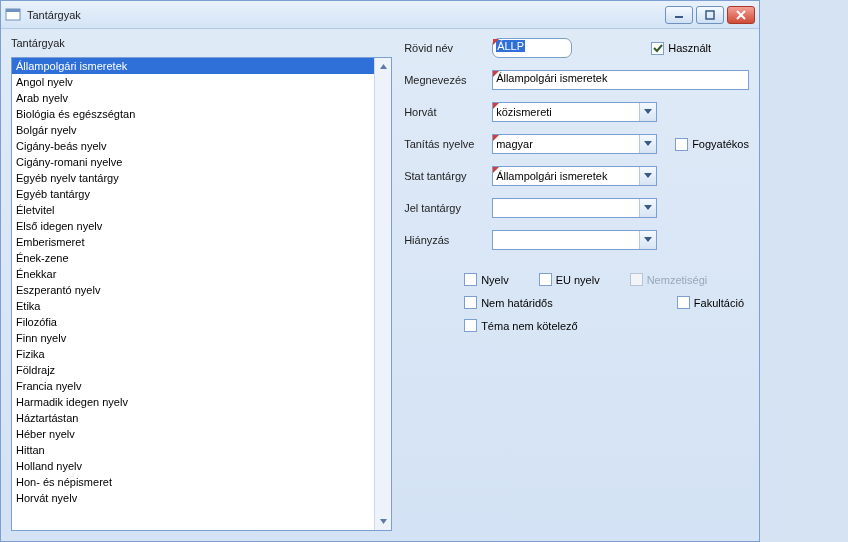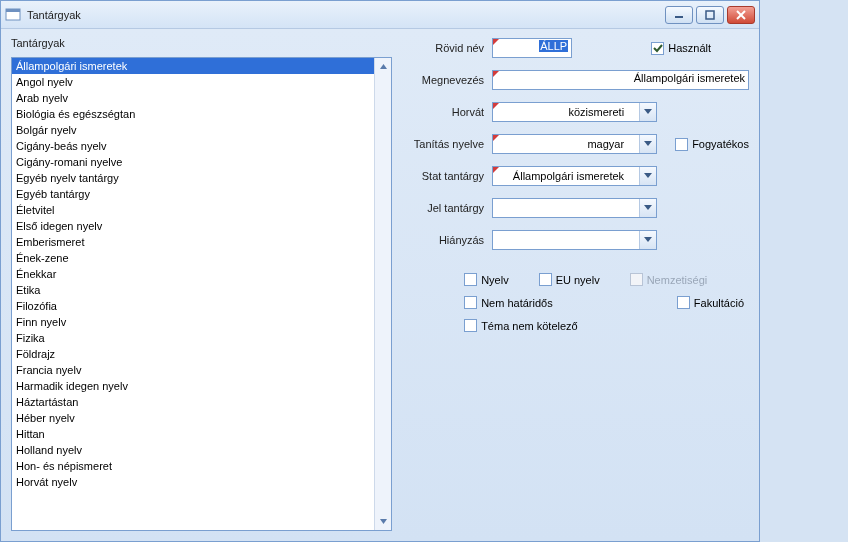--- a/index.html
+++ b/index.html
@@ -123,60 +123,59 @@
     display: flex;
     flex-direction: column;
     gap: 10px;
     padding-top: 0;
   }
   .row {
     display: flex;
     align-items: center;
     gap: 8px;
     min-height: 22px;
-    text-align: right;
   }
   .field-label {
     width: 80px;
     color: #222;
   }
   .text-input {
     height: 20px;
     border: 1px solid #7a9fd0;
     background: #fff;
     padding: 1px 3px;
     position: relative;
   }
   .red-mark::before {
     content: "";
     position: absolute;
     left: 0; top: 0;
     width: 0; height: 0;
     border-top: 6px solid #d23c3c;
     border-right: 6px solid transparent;
   }
-  .short-input { width: 80px; }
+  .short-input { width: 80px; border-radius: 7px; }
   .short-input .sel {
     background: #2f6fd8;
     color: #fff;
     padding: 0 1px;
   }
   .long-input { flex: 1; max-width: 300px; }
   .combo {
     height: 20px;
     border: 1px solid #7a9fd0;
     background: #fff;
     display: flex;
     align-items: center;
     width: 165px;
     position: relative;
   }
   .combo .combo-text {
     flex: 1;
-    padding: 0 15px;
+    padding: 0 3px;
     white-space: nowrap;
     overflow: hidden;
   }
   .combo .combo-btn {
     width: 17px;
     height: 18px;
     background: linear-gradient(#f5f9ff, #d7e4f4);
     border-left: 1px solid #b5c9e3;
     display: flex;
     align-items: center;
@@ -255,20 +254,21 @@
             <div class="list-item">Bolgár nyelv</div>
             <div class="list-item">Cigány-beás nyelv</div>
             <div class="list-item">Cigány-romani nyelve</div>
             <div class="list-item">Egyéb nyelv tantárgy</div>
             <div class="list-item">Egyéb tantárgy</div>
             <div class="list-item">Életvitel</div>
             <div class="list-item">Első idegen nyelv</div>
             <div class="list-item">Emberismeret</div>
             <div class="list-item">Ének-zene</div>
             <div class="list-item">Énekkar</div>
+            <div class="list-item">Eszperantó nyelv</div>
             <div class="list-item">Etika</div>
             <div class="list-item">Filozófia</div>
             <div class="list-item">Finn nyelv</div>
             <div class="list-item">Fizika</div>
             <div class="list-item">Földrajz</div>
             <div class="list-item">Francia nyelv</div>
             <div class="list-item">Harmadik idegen nyelv</div>
             <div class="list-item">Háztartástan</div>
             <div class="list-item">Héber nyelv</div>
             <div class="list-item">Hittan</div>

